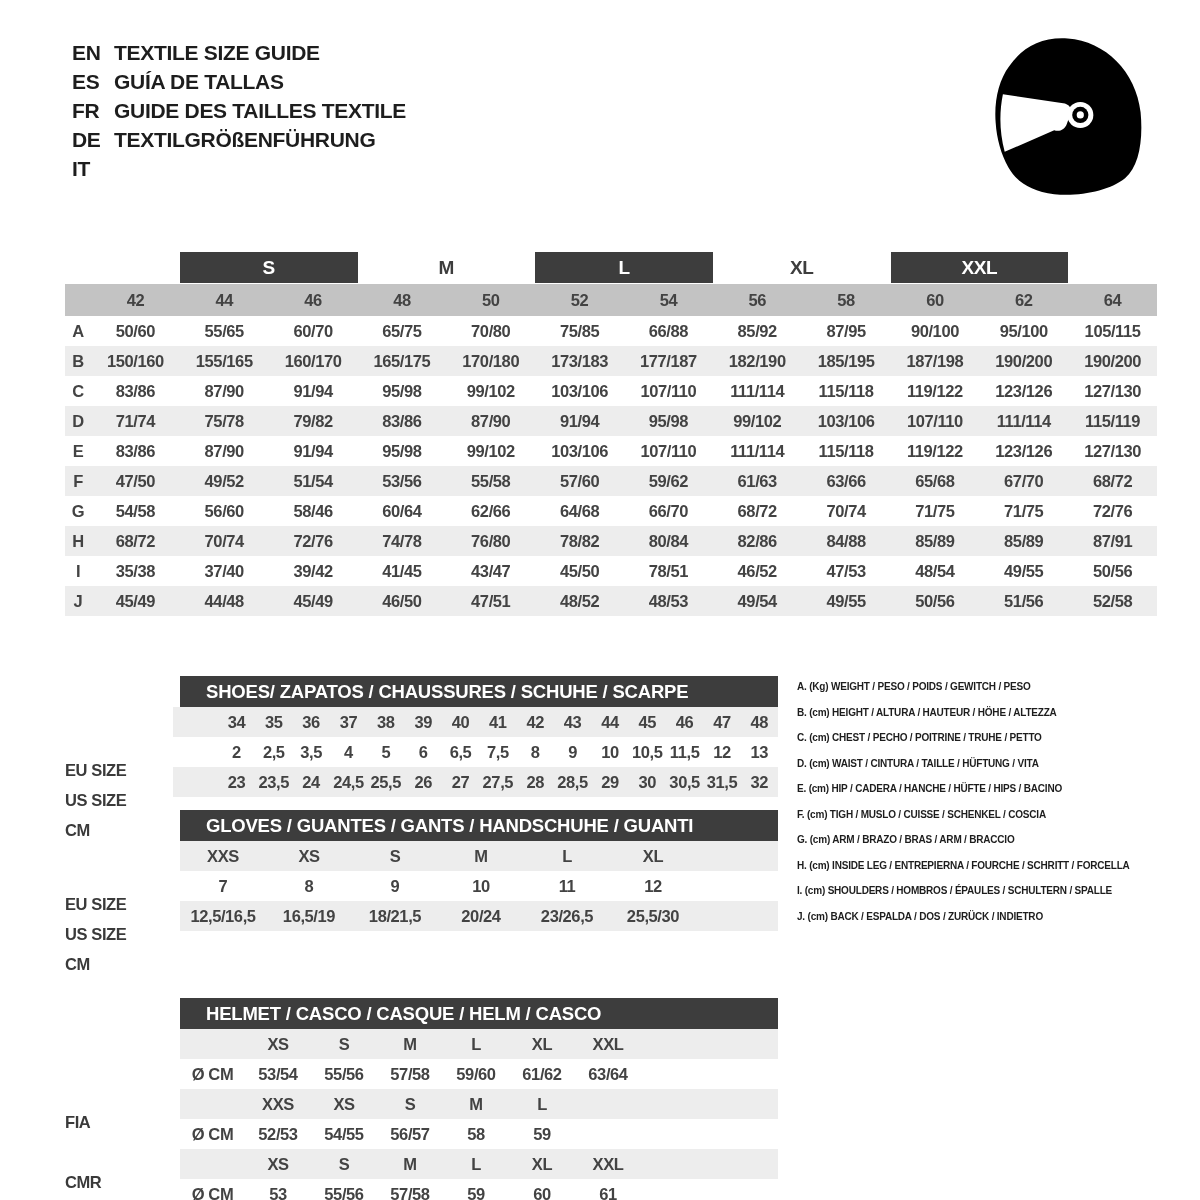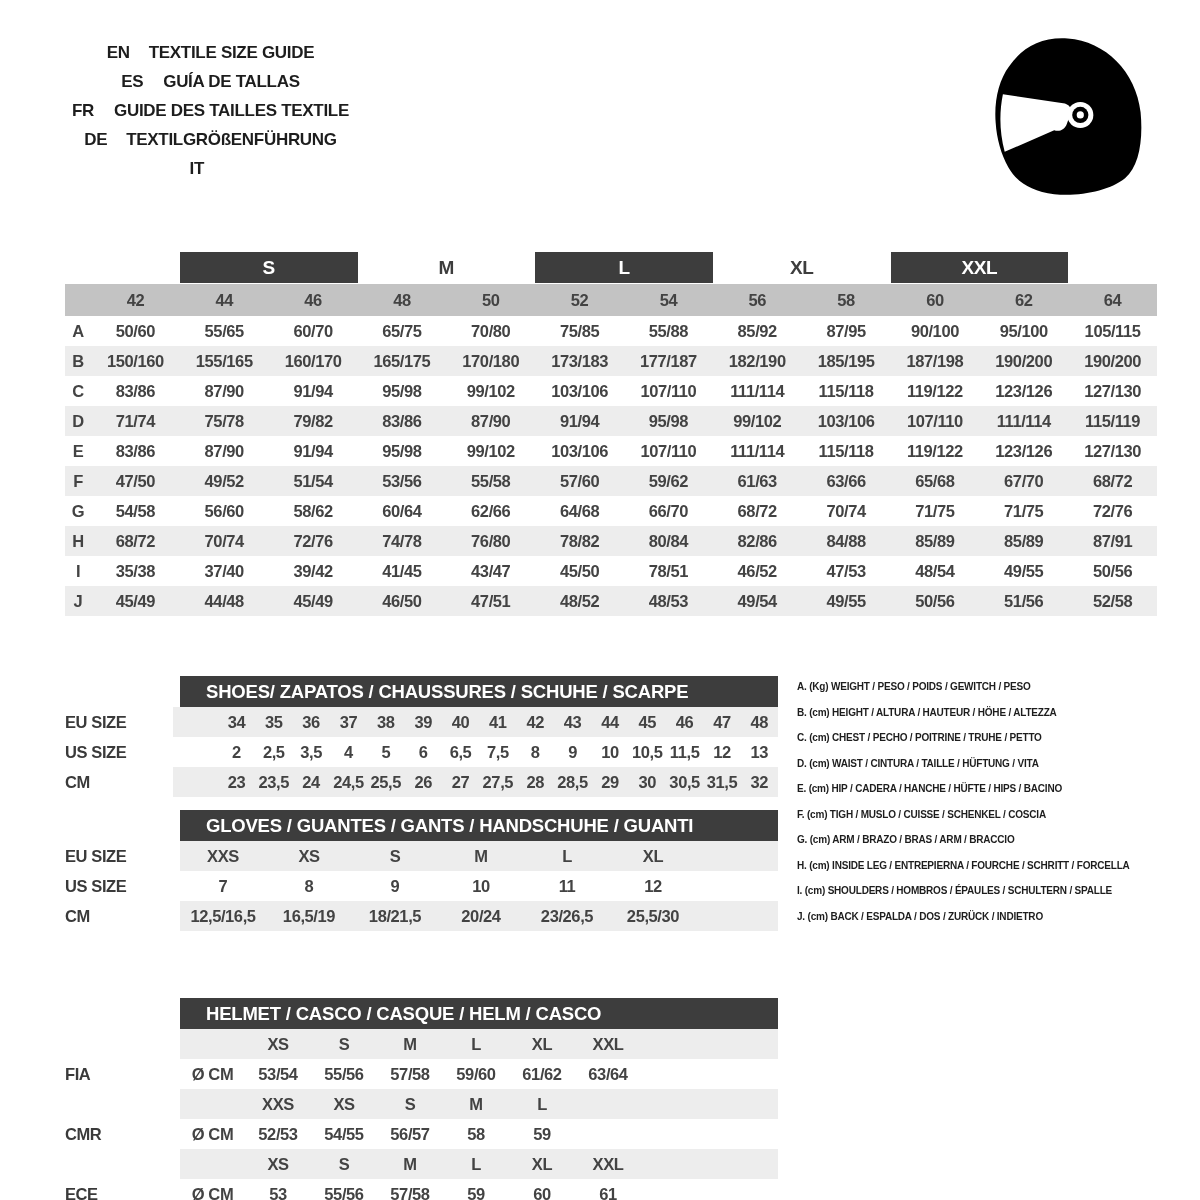--- a/index.html
+++ b/index.html
@@ -1,21 +1,21 @@
 <!DOCTYPE html>
 <html><head>
 <meta charset="utf-8">
 <style>
   html,body{margin:0;padding:0;background:#fff;}
   .page{position:relative;width:1200px;height:1200px;background:#fff;overflow:hidden;
         font-family:"Liberation Sans","DejaVu Sans",sans-serif;font-weight:bold;color:#434343;}
 
   
   .lang-block{position:absolute;left:72px;top:38px;color:#1d1d1d;}
-  .lang-row{display:flex;height:29px;line-height:29px;font-size:17px;letter-spacing:-0.3px;justify-content:center;}
+  .lang-row{display:flex;height:29px;line-height:29px;font-size:21px;letter-spacing:-0.3px;}
   .lang-code{width:42px;}
 
   
   .helmet-icon{position:absolute;left:975px;top:30px;}
 
   
   .main-table{position:absolute;left:65px;top:252px;width:1092px;font-size:16.5px;letter-spacing:-0.4px;}
   .grid13{display:grid;grid-template-columns:26px repeat(12,1fr);}
   .groups-row{height:31px;margin-bottom:1px;}
   .group{height:31px;line-height:31px;text-align:center;font-size:19px;color:#3d3d3d;}
@@ -24,21 +24,21 @@
   .num-row div{text-align:center;}
   .m-row{height:30px;line-height:30px;}
   .m-row.stripe{background:#ededed;}
   .m-row div{text-align:center;}
 
   
   .section{position:absolute;left:65px;width:713px;font-size:16.5px;letter-spacing:-0.4px;}
   .sec-bar{margin-left:115px;width:598px;height:31px;line-height:31px;background:#3d3d3d;
            color:#fff;font-size:18.5px;padding-left:26px;box-sizing:border-box;letter-spacing:-0.2px;}
   .sec-row{display:flex;height:30px;line-height:30px;}
-  .sec-label{width:115px;color:#3a3a3a;font-size:16.5px;}
+  .sec-label{width:115px;color:#3a3a3a;font-size:16.5px;margin-top:48px;}
   .sec-cells{width:598px;display:grid;}
   .sec-cells div{text-align:center;}
   .sec-cells.stripe{background:#ededed;}
   .cols-shoes{grid-template-columns:repeat(15,1fr);padding-left:45px;}
   .cols-gloves{grid-template-columns:repeat(6,86px) 1fr;}
   .cols-helmet{grid-template-columns:65px repeat(6,66px) 1fr;}
 
   
   .legend{position:absolute;left:797px;top:674px;width:400px;color:#1d1d1d;
           font-size:10px;line-height:25.5px;letter-spacing:-0.2px;}
@@ -116,21 +116,21 @@
       </div>
     <div id="main-rows">
         <div class="grid13 m-row">
           <div>A</div>
           <div>50/60</div>
           <div>55/65</div>
           <div>60/70</div>
           <div>65/75</div>
           <div>70/80</div>
           <div>75/85</div>
-          <div>55/88</div>
+          <div>66/88</div>
           <div>85/92</div>
           <div>87/95</div>
           <div>90/100</div>
           <div>95/100</div>
           <div>105/115</div>
         </div>
         <div class="grid13 m-row stripe">
           <div>B</div>
           <div>150/160</div>
           <div>155/165</div>
@@ -202,21 +202,21 @@
           <div>61/63</div>
           <div>63/66</div>
           <div>65/68</div>
           <div>67/70</div>
           <div>68/72</div>
         </div>
         <div class="grid13 m-row">
           <div>G</div>
           <div>54/58</div>
           <div>56/60</div>
-          <div>58/62</div>
+          <div>58/46</div>
           <div>60/64</div>
           <div>62/66</div>
           <div>64/68</div>
           <div>66/70</div>
           <div>68/72</div>
           <div>70/74</div>
           <div>71/75</div>
           <div>71/75</div>
           <div>72/76</div>
         </div>

